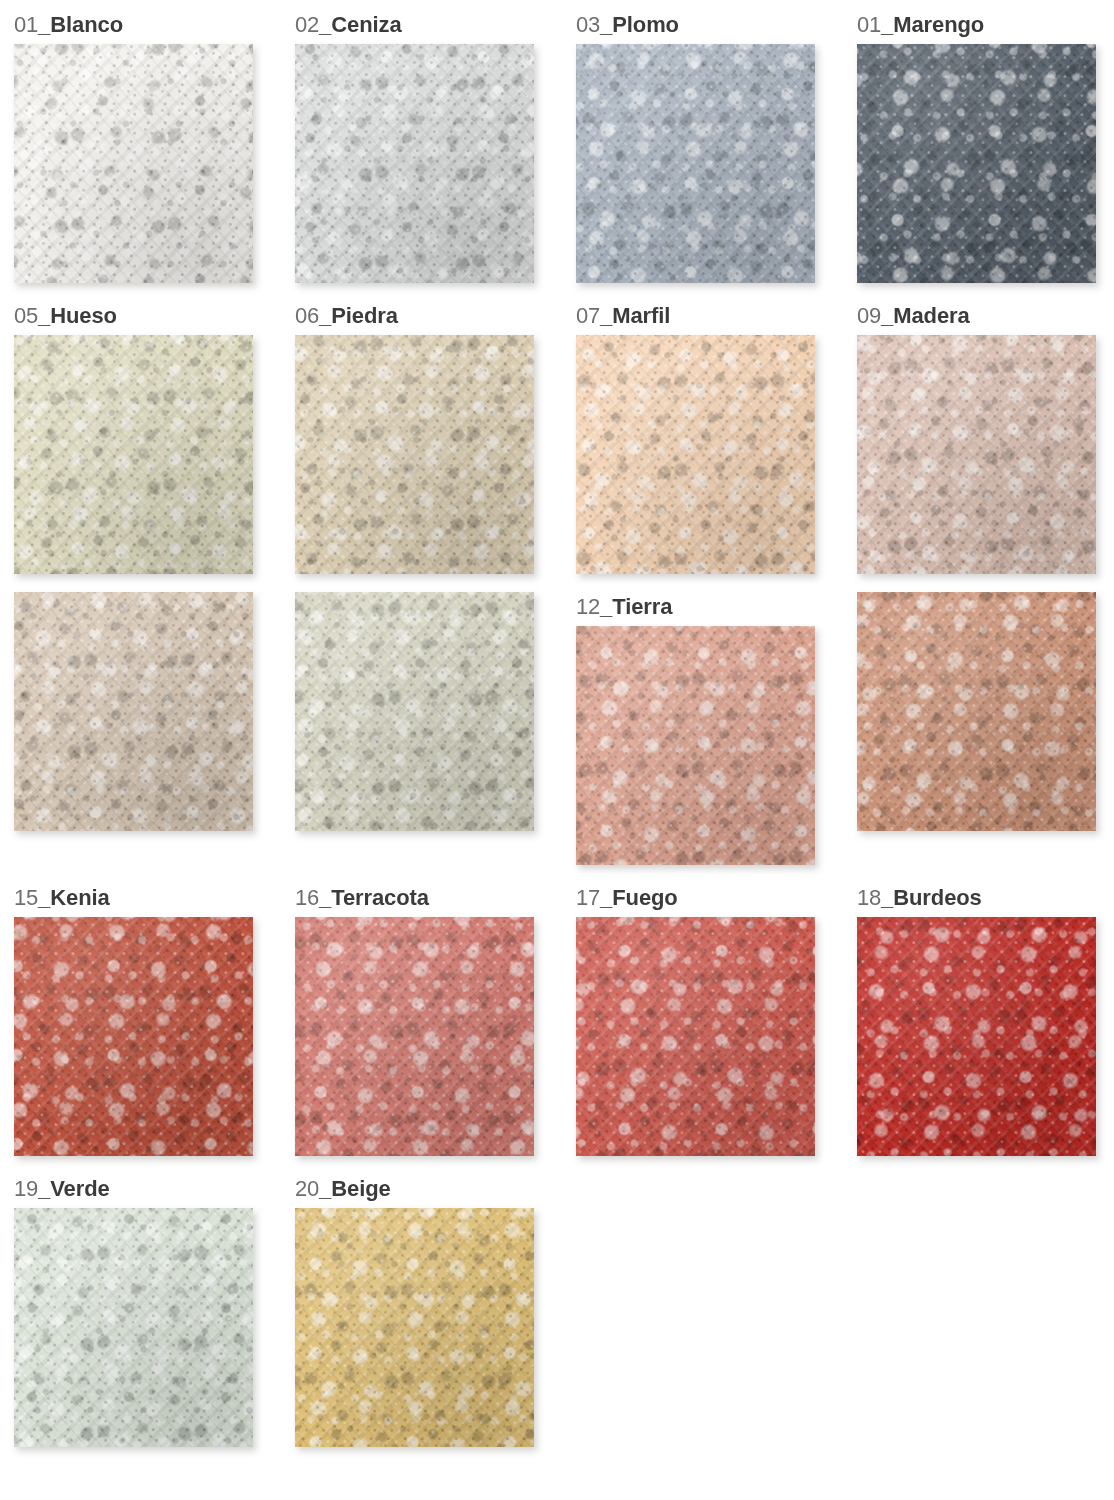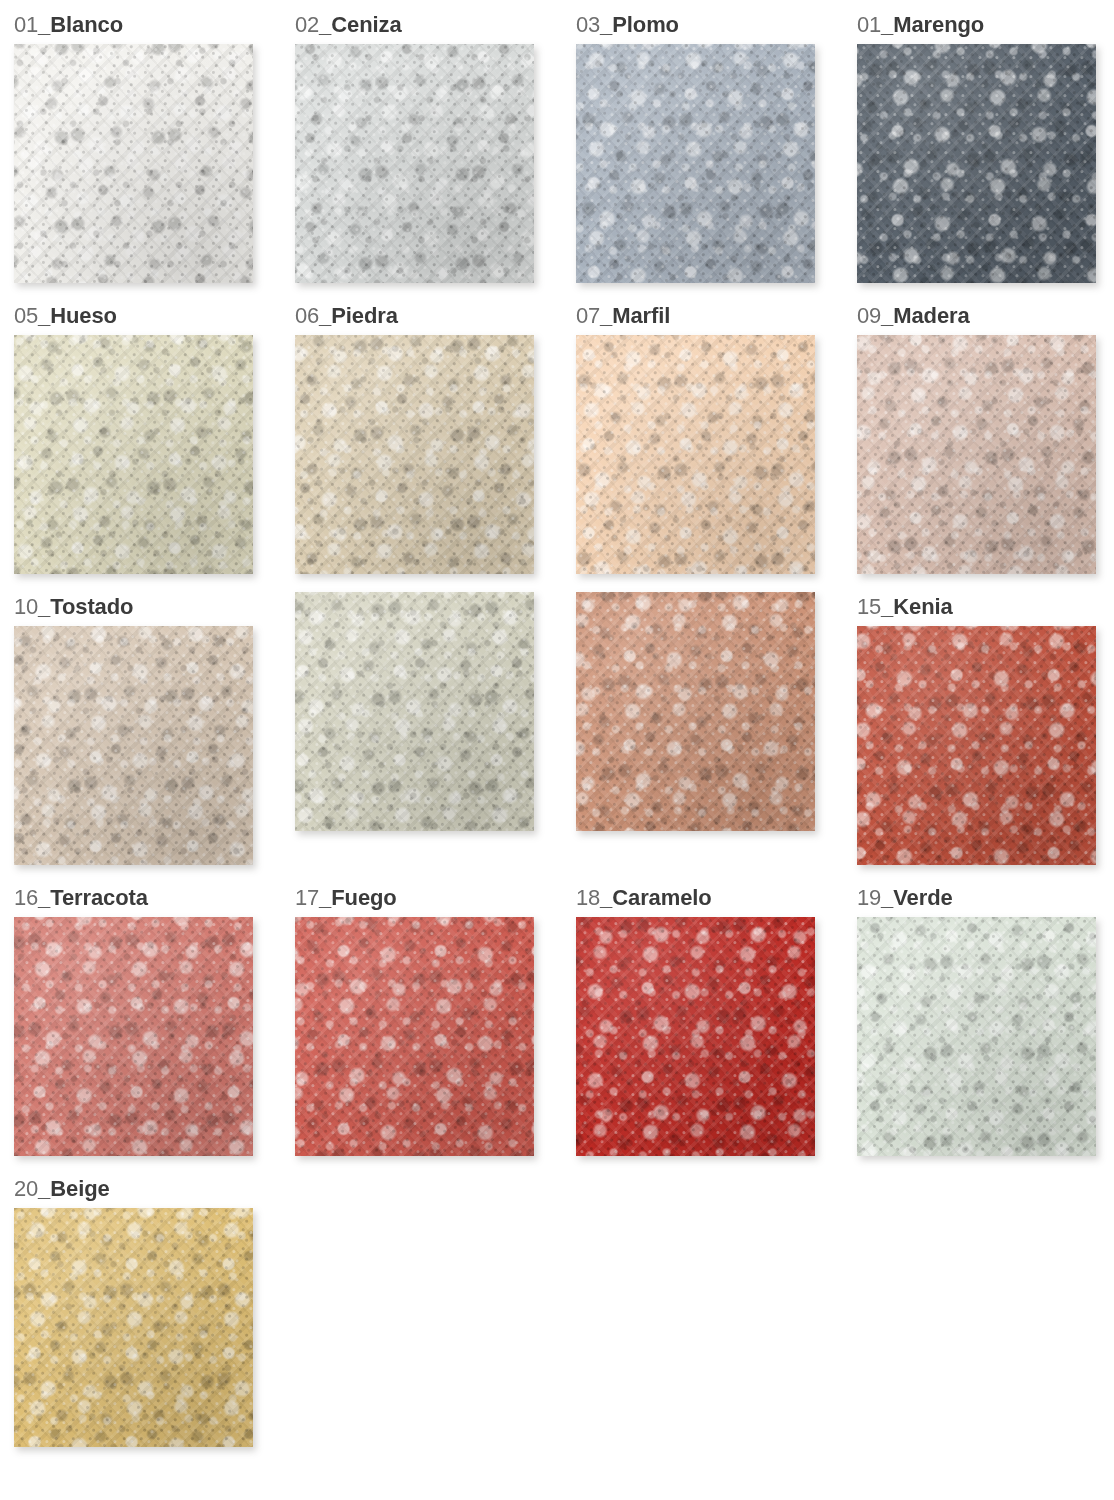--- a/index.html
+++ b/index.html
@@ -226,34 +226,43 @@
         <div class="swatch-label"><span class="swatch-index">09</span><span class="swatch-name">_</span><span class="swatch-name">Madera</span></div>
         <div class="swatch-tile" style="background-color: rgb(220, 192, 178);">
           <div class="tex tex-a" style="background-position: 87px 29px;"></div>
           <div class="tex tex-b" style="background-position: 98px 36px;"></div>
           <div class="tex tex-c" style="background-position: 6px 15px;"></div>
           <div class="tex tex-d"></div>
           <div class="tex tex-shade"></div>
         </div>
       </div>
       <div class="swatch-cell">
-        <div class="swatch-label"><span class="swatch-index">10</span><span class="swatch-name">_</span><span class="swatch-name">Tostado</span></div>
         <div class="swatch-tile" style="background-color: rgb(216, 199, 180);">
           <div class="tex tex-a" style="background-position: 13px 66px;"></div>
           <div class="tex tex-b" style="background-position: 24px 73px;"></div>
           <div class="tex tex-c" style="background-position: 11px 5px;"></div>
           <div class="tex tex-d"></div>
           <div class="tex tex-shade"></div>
         </div>
       </div>
       <div class="swatch-cell">
         <div class="swatch-tile" style="background-color: rgb(214, 213, 194);">
           <div class="tex tex-a" style="background-position: 36px 14px;"></div>
           <div class="tex tex-b" style="background-position: 47px 21px;"></div>
           <div class="tex tex-c" style="background-position: 16px 14px;"></div>
+          <div class="tex tex-d"></div>
+          <div class="tex tex-shade"></div>
+        </div>
+      </div>
+      <div class="swatch-cell">
+        <div class="swatch-label"><span class="swatch-index">12</span><span class="swatch-name">_</span><span class="swatch-name">Tierra</span></div>
+        <div class="swatch-tile" style="background-color: rgb(223, 164, 145);">
+          <div class="tex tex-a" style="background-position: 59px 51px;"></div>
+          <div class="tex tex-b" style="background-position: 70px 58px;"></div>
+          <div class="tex tex-c" style="background-position: 4px 4px;"></div>
           <div class="tex tex-d"></div>
           <div class="tex tex-shade"></div>
         </div>
       </div>
       <div class="swatch-cell">
         <div class="swatch-tile" style="background-color: rgb(206, 148, 120);">
           <div class="tex tex-a" style="background-position: 82px 88px;"></div>
           <div class="tex tex-b" style="background-position: 93px 95px;"></div>
           <div class="tex tex-c" style="background-position: 9px 13px;"></div>
           <div class="tex tex-d"></div>
@@ -284,21 +293,21 @@
         <div class="swatch-label"><span class="swatch-index">17</span><span class="swatch-name">_</span><span class="swatch-name">Fuego</span></div>
         <div class="swatch-tile" style="background-color: rgb(207, 90, 79);">
           <div class="tex tex-a" style="background-position: 77px 58px;"></div>
           <div class="tex tex-b" style="background-position: 88px 65px;"></div>
           <div class="tex tex-c" style="background-position: 12px 11px;"></div>
           <div class="tex tex-d"></div>
           <div class="tex tex-shade"></div>
         </div>
       </div>
       <div class="swatch-cell">
-        <div class="swatch-label"><span class="swatch-index">18</span><span class="swatch-name">_</span><span class="swatch-name">Caramelo</span></div>
+        <div class="swatch-label"><span class="swatch-index">18</span><span class="swatch-name">_</span><span class="swatch-name">Burdeos</span></div>
         <div class="swatch-tile" style="background-color: rgb(191, 42, 36);">
           <div class="tex tex-a" style="background-position: 3px 6px;"></div>
           <div class="tex tex-b" style="background-position: 14px 13px;"></div>
           <div class="tex tex-c" style="background-position: 0px 1px;"></div>
           <div class="tex tex-d"></div>
           <div class="tex tex-shade"></div>
         </div>
       </div>
       <div class="swatch-cell">
         <div class="swatch-label"><span class="swatch-index">19</span><span class="swatch-name">_</span><span class="swatch-name">Verde</span></div>

